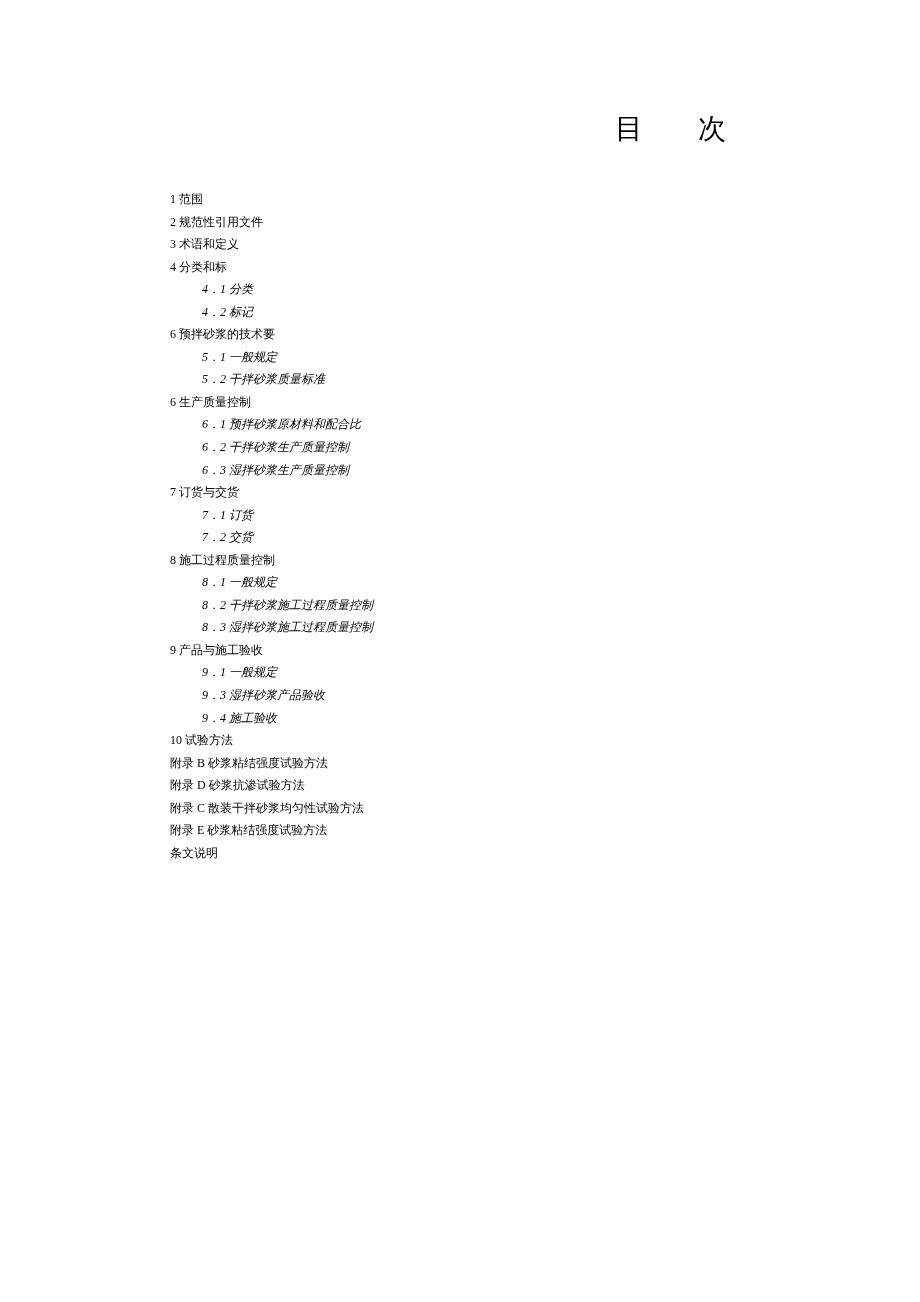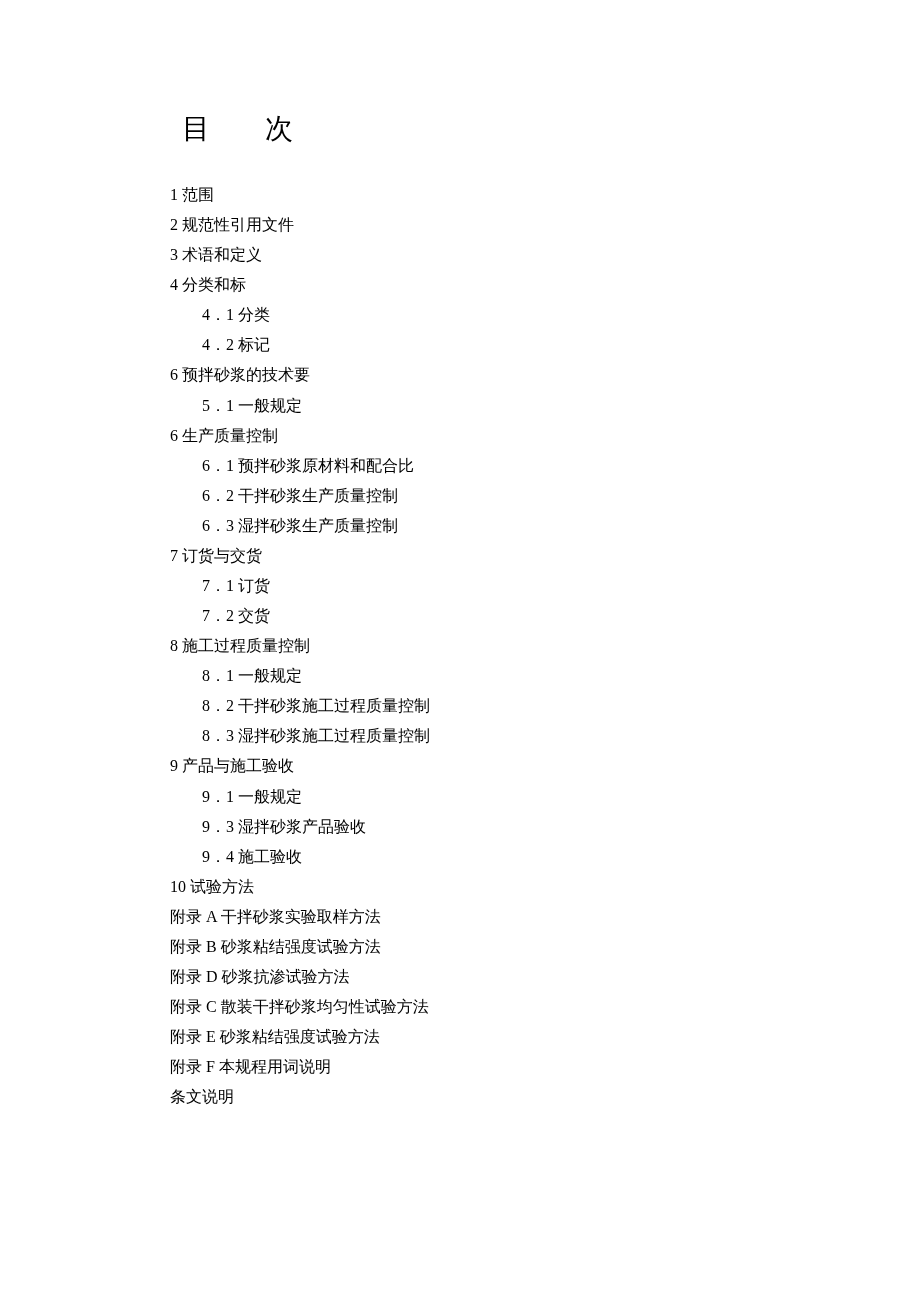--- a/index.html
+++ b/index.html
@@ -8,67 +8,67 @@
       background: #ffffff;
       font-family: "SimSun", "宋体", serif;
       width: 920px;
       height: 1302px;
       position: relative;
     }
     .page {
       padding: 110px 170px 0 170px;
     }
     .title {
-      text-align: left;
+      text-align: right;
       font-size: 28px;
       letter-spacing: 24px;
-      margin-bottom: 32px;
+      margin-bottom: 40px;
       font-weight: normal;
       padding-left: 12px;
     }
     .toc-line {
-      font-size: 16px;
+      font-size: 12px;
       line-height: 1.88;
       white-space: nowrap;
     }
     .toc-sub {
       padding-left: 32px;
+      font-style: italic;
     }
   </style>
 </head>
 <body>
 
 <div class="page">
   <div class="title">目 次</div>
   <div id="toc-container">
       <div class="toc-line">1 范围</div>
       <div class="toc-line">2 规范性引用文件</div>
       <div class="toc-line">3 术语和定义</div>
       <div class="toc-line">4 分类和标</div>
       <div class="toc-line toc-sub">4．1 分类</div>
       <div class="toc-line toc-sub">4．2 标记</div>
       <div class="toc-line">6 预拌砂浆的技术要</div>
       <div class="toc-line toc-sub">5．1 一般规定</div>
+      <div class="toc-line toc-sub">5．2 干拌砂浆质量标准</div>
       <div class="toc-line">6 生产质量控制</div>
       <div class="toc-line toc-sub">6．1 预拌砂浆原材料和配合比</div>
       <div class="toc-line toc-sub">6．2 干拌砂浆生产质量控制</div>
       <div class="toc-line toc-sub">6．3 湿拌砂浆生产质量控制</div>
       <div class="toc-line">7 订货与交货</div>
       <div class="toc-line toc-sub">7．1 订货</div>
       <div class="toc-line toc-sub">7．2 交货</div>
       <div class="toc-line">8 施工过程质量控制</div>
       <div class="toc-line toc-sub">8．1 一般规定</div>
       <div class="toc-line toc-sub">8．2 干拌砂浆施工过程质量控制</div>
       <div class="toc-line toc-sub">8．3 湿拌砂浆施工过程质量控制</div>
       <div class="toc-line">9 产品与施工验收</div>
       <div class="toc-line toc-sub">9．1 一般规定</div>
       <div class="toc-line toc-sub">9．3 湿拌砂浆产品验收</div>
       <div class="toc-line toc-sub">9．4 施工验收</div>
       <div class="toc-line">10 试验方法</div>
-      <div class="toc-line">附录 A 干拌砂浆实验取样方法</div>
       <div class="toc-line">附录 B 砂浆粘结强度试验方法</div>
       <div class="toc-line">附录 D 砂浆抗渗试验方法</div>
       <div class="toc-line">附录 C 散装干拌砂浆均匀性试验方法</div>
       <div class="toc-line">附录 E 砂浆粘结强度试验方法</div>
-      <div class="toc-line">附录 F 本规程用词说明</div>
       <div class="toc-line">条文说明</div>
     </div>
 </div>
 
 </body></html>

